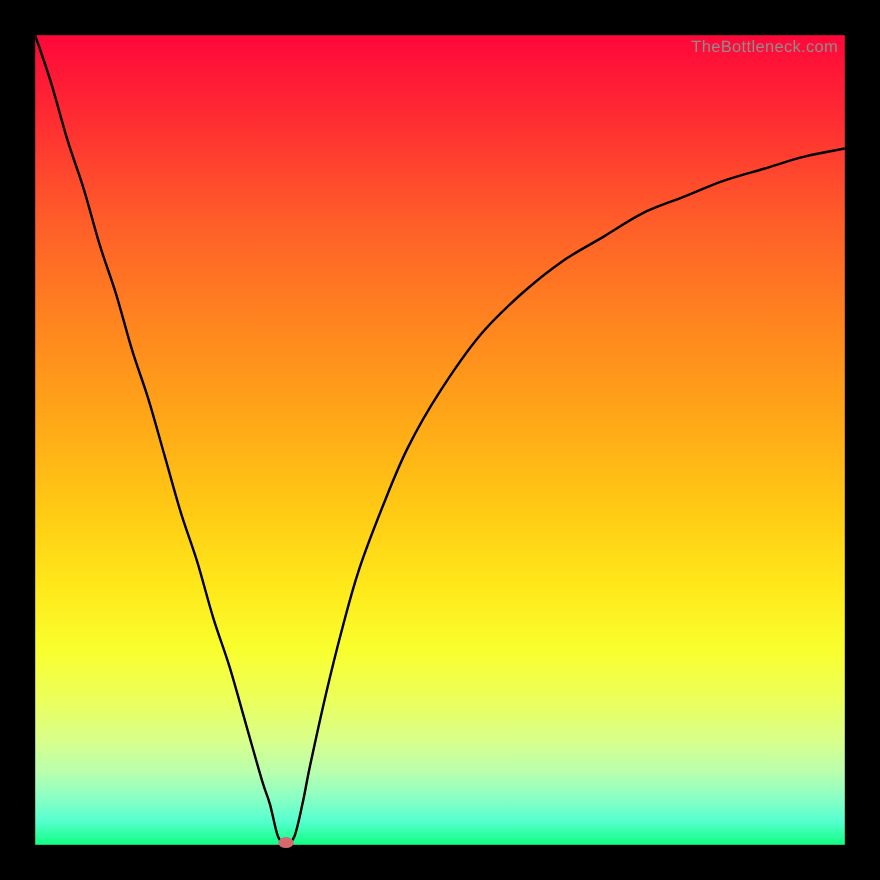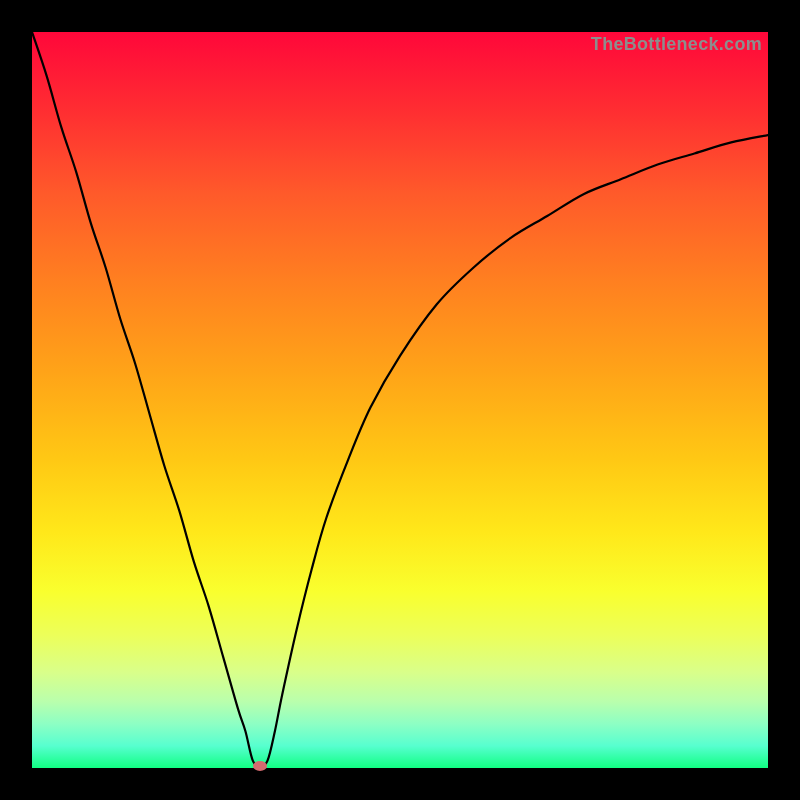--- a/index.html
+++ b/index.html
@@ -30,24 +30,24 @@
       #b9ffad 91%,
       #8dffc4 94%,
       #57ffcf 97%,
       #11ff83 100%);
   }
   .watermark {
     position: absolute;
     top: 2px;
     right: 6px;
     font-family: Arial, Helvetica, sans-serif;
-    font-size: 18px;
+    font-size: 15px;
     color: #8d8d8d;
     letter-spacing: 0.3px;
-    font-weight: 700;
+    font-weight: 400;
   }
   .curve {
     position: absolute;
     left: 0; top: 0;
     width: 736px; height: 736px;
     pointer-events: none;
   }
   .marker {
     position: absolute;
     width: 14px;

